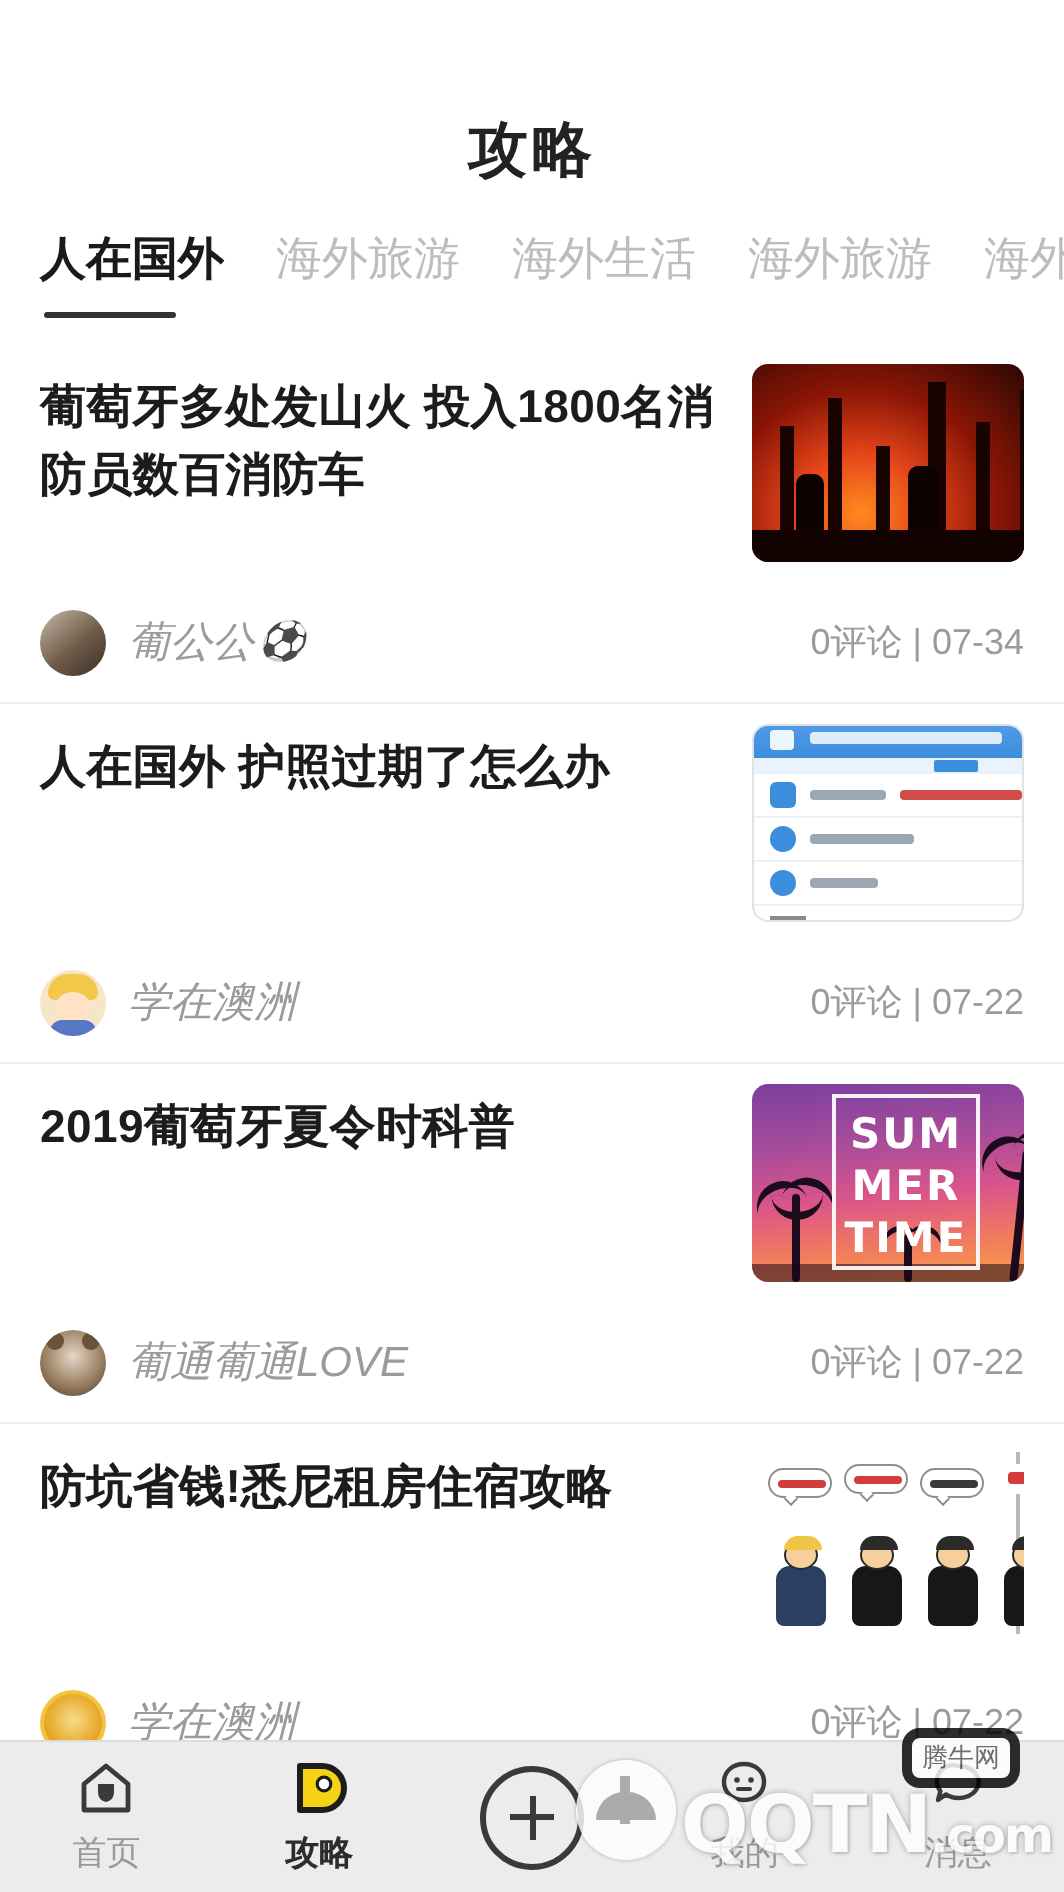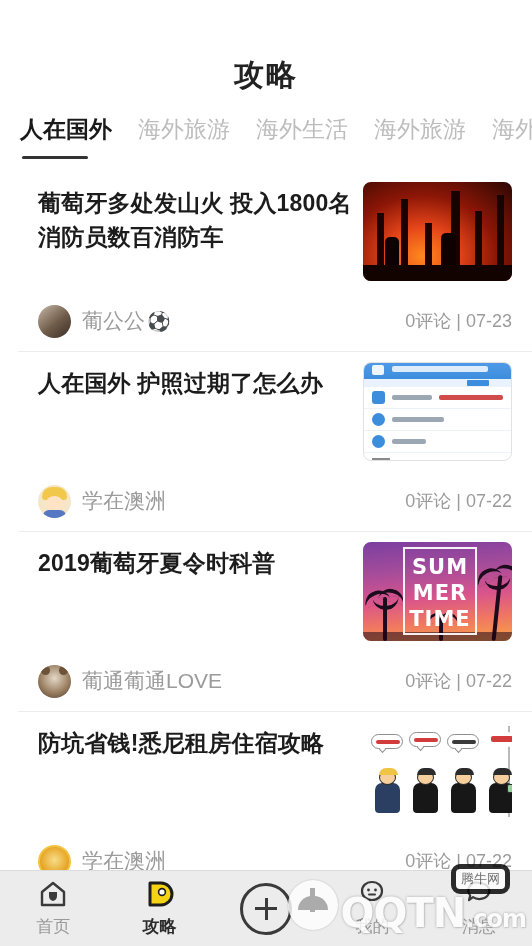--- a/index.html
+++ b/index.html
@@ -16,25 +16,25 @@
   .page-title { font-size:30px; font-weight:bold; color:#222; letter-spacing:2px; }
 
   
   .tabs { display:flex; align-items:flex-start; padding:0 20px; height:62px; gap:26px; overflow:hidden; white-space:nowrap; }
   .tab { position:relative; font-size:23px; color:#bdbdbd; padding-top:4px; flex:0 0 auto; }
   .tab.active { color:#1a1a1a; font-weight:bold; }
   .tab.active .tab-underline { position:absolute; left:2px; bottom:-14px; width:66px; height:3px; background:#333; border-radius:2px; }
   .tab-underline { display:none; }
 
   
-  .feed { position:absolute; top:172px; left:0; right:0; bottom:0;margin-left:18px; }
+  .feed { position:absolute; top:172px; left:0; right:0; bottom:0; }
   .article { position:relative; height:180px; border-bottom:1px solid #ededed; padding:10px 20px 0 20px; }
   .article-top { display:flex; gap:10px; height:110px; }
   .article-title { flex:1; font-size:23px; font-weight:bold; color:#1c1c1c; line-height:34px; padding-top:4px; letter-spacing:0.2px; }
-  .thumb { width:149px; height:99px; border-radius:8px; overflow:hidden; flex:0 0 auto; position:relative; background:#fff;text-decoration:underline; }
+  .thumb { width:136px; height:99px; border-radius:8px; overflow:hidden; flex:0 0 auto; position:relative; background:#fff;text-decoration:underline; }
 
   
   .thumb-fire { background:
       radial-gradient(ellipse at 40% 75%, #ff8a1e 0%, #e5451a 28%, #8c1606 58%, #2a0703 100%); }
   .thumb-fire .tree { position:absolute; bottom:0; width:7px; background:#180301; }
   .thumb-fire .man { position:absolute; bottom:2px; background:#0d0201; border-radius:5px 5px 0 0; }
 
   
   .thumb-form { background:#ffffff; border:1px solid #e2e2e2; }
   .form-head { height:16px; background:linear-gradient(#4f9ae8,#3d8ddd); }
@@ -75,21 +75,21 @@
   .avatar { width:33px; height:33px; border-radius:50%; overflow:hidden; position:relative; flex:0 0 auto; background:#d9cfc6; }
   .avatar.photo { background:linear-gradient(140deg,#c8b9a9,#6f5b49 55%,#3a2e26); }
   .avatar.anime { background:#f6e6c8; }
   .avatar.anime .hair { position:absolute; left:4px; top:2px; right:4px; height:13px; background:#f2c84b; border-radius:12px 12px 4px 4px; }
   .avatar.anime .face { position:absolute; left:8px; top:11px; width:17px; height:14px; background:#ffe3c4; border-radius:50%; }
   .avatar.anime .body { position:absolute; left:5px; bottom:0; right:5px; height:8px; background:#5577c4; border-radius:6px 6px 0 0; }
   .avatar.pet { background:radial-gradient(circle at 50% 40%, #e4d8c8 0%, #9c8163 55%, #4b3a2a 100%); }
   .avatar.pet .ear { position:absolute; top:1px; width:9px; height:9px; background:#6b5238; border-radius:50%; }
   .avatar.lion { background:#f3c23f; }
   .avatar.lion .mane { position:absolute; inset:2px; border-radius:50%; background:radial-gradient(circle at 50% 45%, #f7dd8a 0%, #e8a92c 60%, #c98716 100%); }
-  .author-name { font-size:21px; color:#9b9b9b; display:flex; align-items:center; gap:2px; }
+  .author-name { font-size:21px; color:#9b9b9b; display:flex; align-items:center; gap:2px;font-style:italic; }
   .emoji-ball { font-size:19px; }
   .meta-right { font-size:18px; color:#9b9b9b; }
 
   
   .bottom-nav { position:absolute; left:0; right:0; bottom:0; height:76px; background:#ececec;
       display:flex; align-items:center; border-top:1px solid #dcdcdc; }
   .nav-item { flex:1; display:flex; flex-direction:column; align-items:center; justify-content:center; gap:6px; height:100%; }
   .nav-label { font-size:17px; color:#9a9a9a; }
   .nav-item.active .nav-label { color:#2c2c2c; font-weight:bold; }
   .nav-icon { width:32px; height:30px; position:relative; }
@@ -153,21 +153,21 @@
         </div>
       </div>
       <div class="article-meta">
         <div class="author">
           <div class="avatar photo"></div>
           <div class="author-name">
             <span>葡公公</span>
             <span class="emoji-ball">⚽</span>
           </div>
         </div>
-        <div class="meta-right">0评论 | 07-23</div>
+        <div class="meta-right">0评论 | 07-34</div>
       </div>
     </div>
 
     <div class="article">
       <div class="article-top">
         <div class="article-title">人在国外 护照过期了怎么办</div>
         <div class="thumb thumb-form">
           <div class="form-head">
             <div class="hi"></div>
               <div class="ht"></div>

